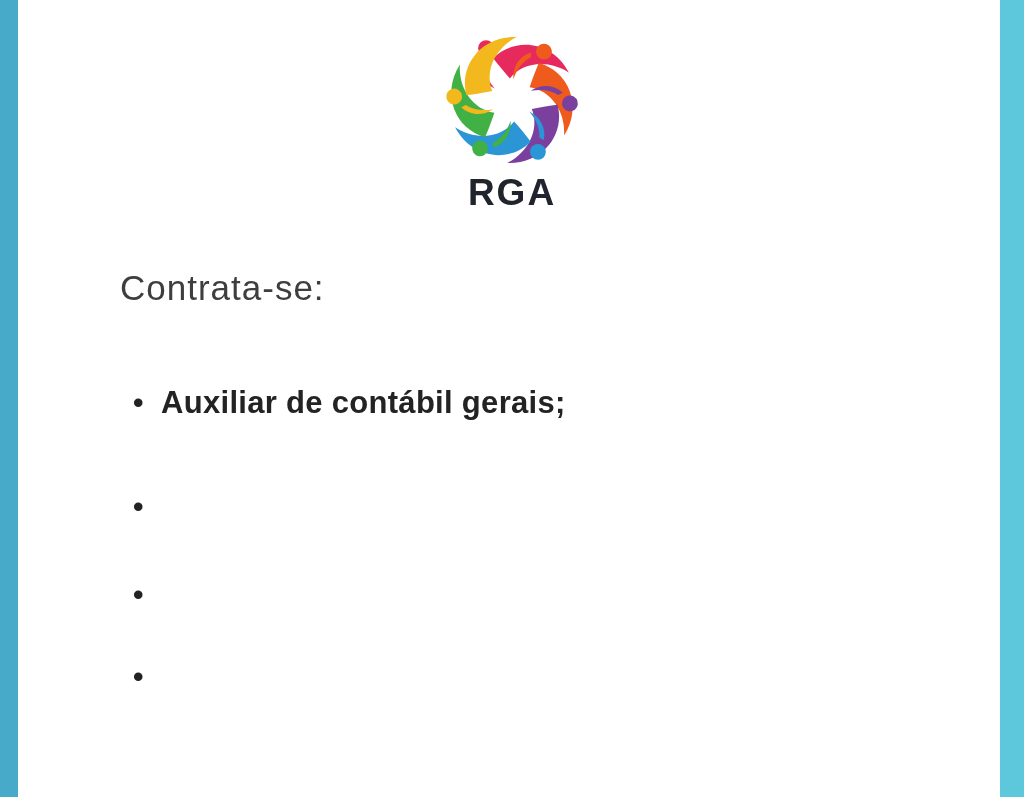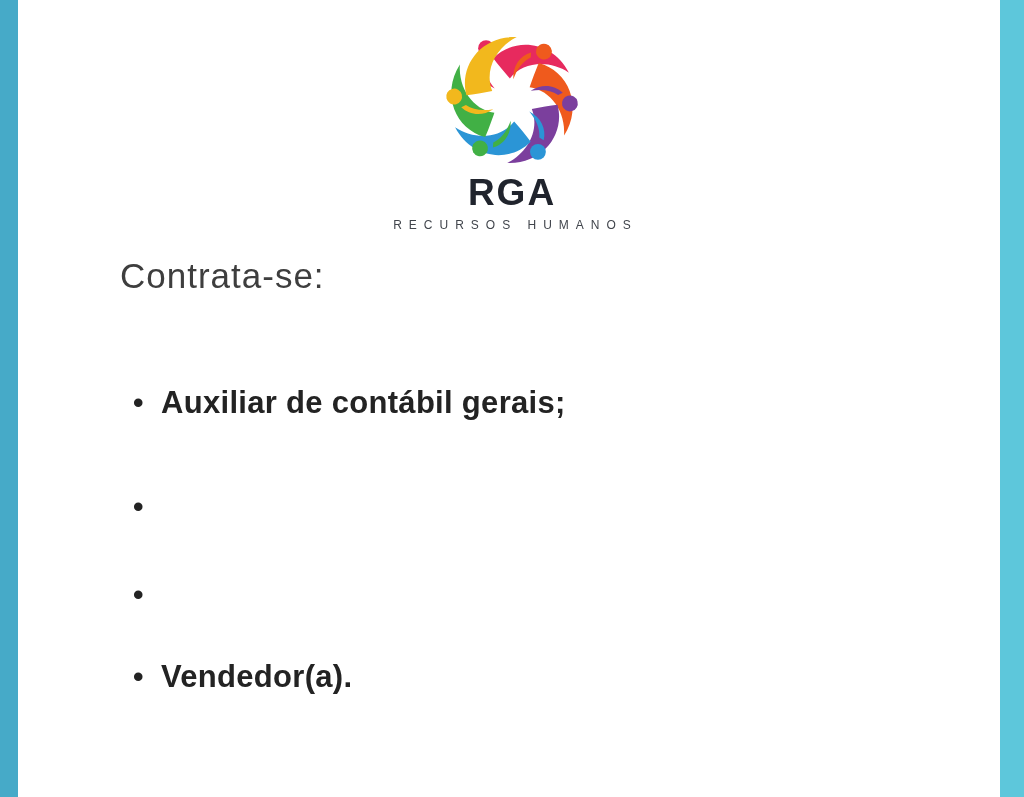--- a/index.html
+++ b/index.html
@@ -33,21 +33,21 @@
     color:var(--title-color);
   }
   .logo-subtitle{
     margin-top:4px;
     font-size:12px;font-weight:400;
     letter-spacing:7px;text-indent:7px;
     color:var(--subtitle-color);
   }
 
   .heading{
-    position:absolute;left:120px;top:256px;
+    position:absolute;left:120px;top:268px;
     font-size:35px;font-weight:400;letter-spacing:1px;
     color:var(--heading-color);
   }
 
   .job-list{position:absolute;left:133px;top:382px;}
   .job-item{
     display:flex;align-items:center;
     height:42px;
     font-size:31px;font-weight:700;letter-spacing:0.3px;
     color:var(--job-color);
@@ -78,35 +78,33 @@
         </g>
       </defs>
       <use href="#fig" transform="rotate(0 100 100)" fill="#e72a5e"></use>
       <use href="#fig" transform="rotate(60 100 100)" fill="#ef5a1d"></use>
       <use href="#fig" transform="rotate(120 100 100)" fill="#7b3f9d"></use>
       <use href="#fig" transform="rotate(180 100 100)" fill="#2b95d6"></use>
       <use href="#fig" transform="rotate(240 100 100)" fill="#41b045"></use>
       <use href="#fig" transform="rotate(300 100 100)" fill="#f2b81d"></use>
     </svg>
     <div class="logo-title">RGA</div>
-    <div class="logo-subtitle">RECURSOS HUMANOS</div>
   </div>
 
   <div class="heading">Contrata-se:</div>
 
   <div class="job-list">
     <div class="job-item">
       <span class="bullet">•</span>
       <span>Auxiliar de contábil gerais;</span>
     </div>
     <div class="job-item">
       <span class="bullet">•</span>
     </div>
     <div class="job-item">
       <span class="bullet">•</span>
     </div>
     <div class="job-item">
       <span class="bullet">•</span>
-      <span>Vendedor(a).</span>
     </div>
   </div>
 
 </div>
 
 </body></html>

